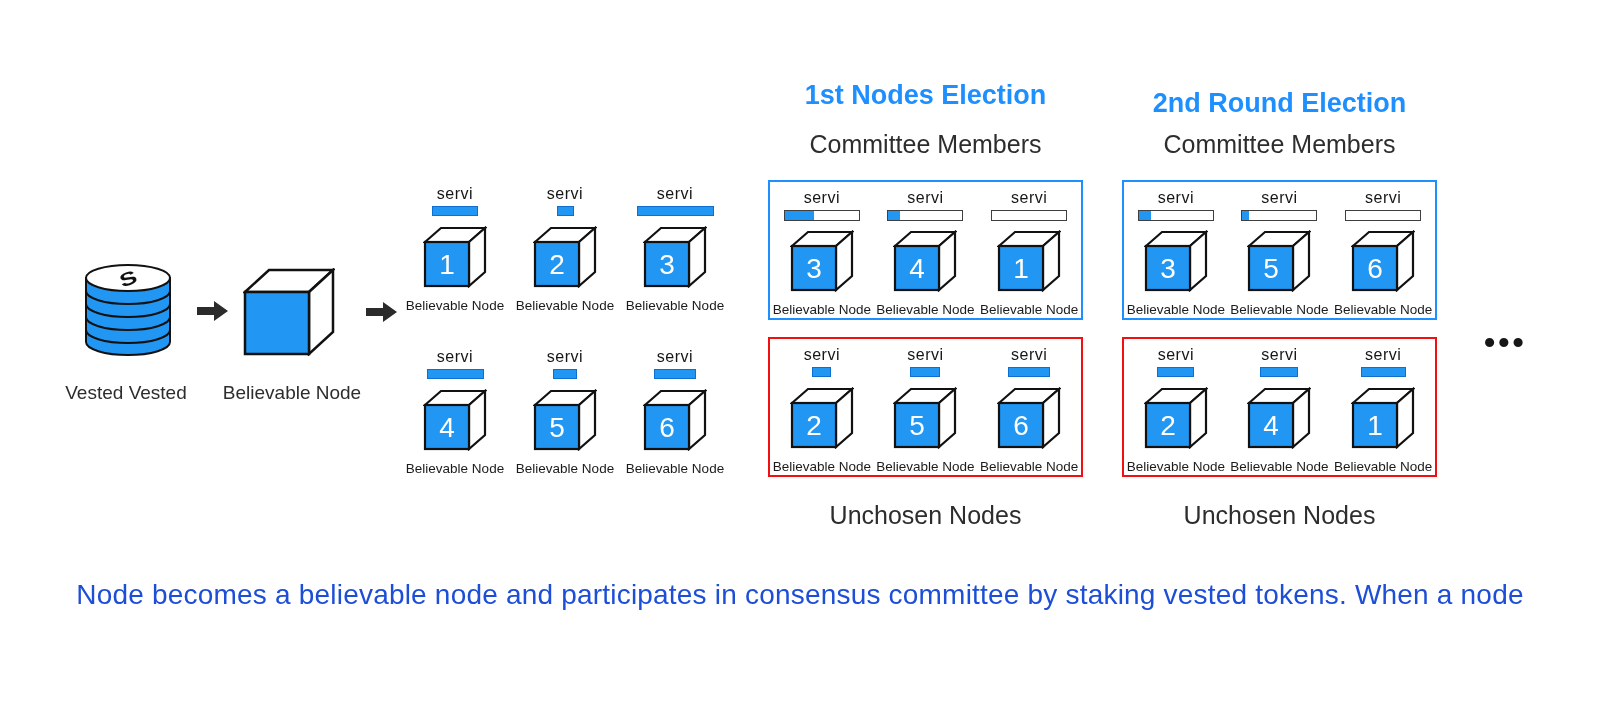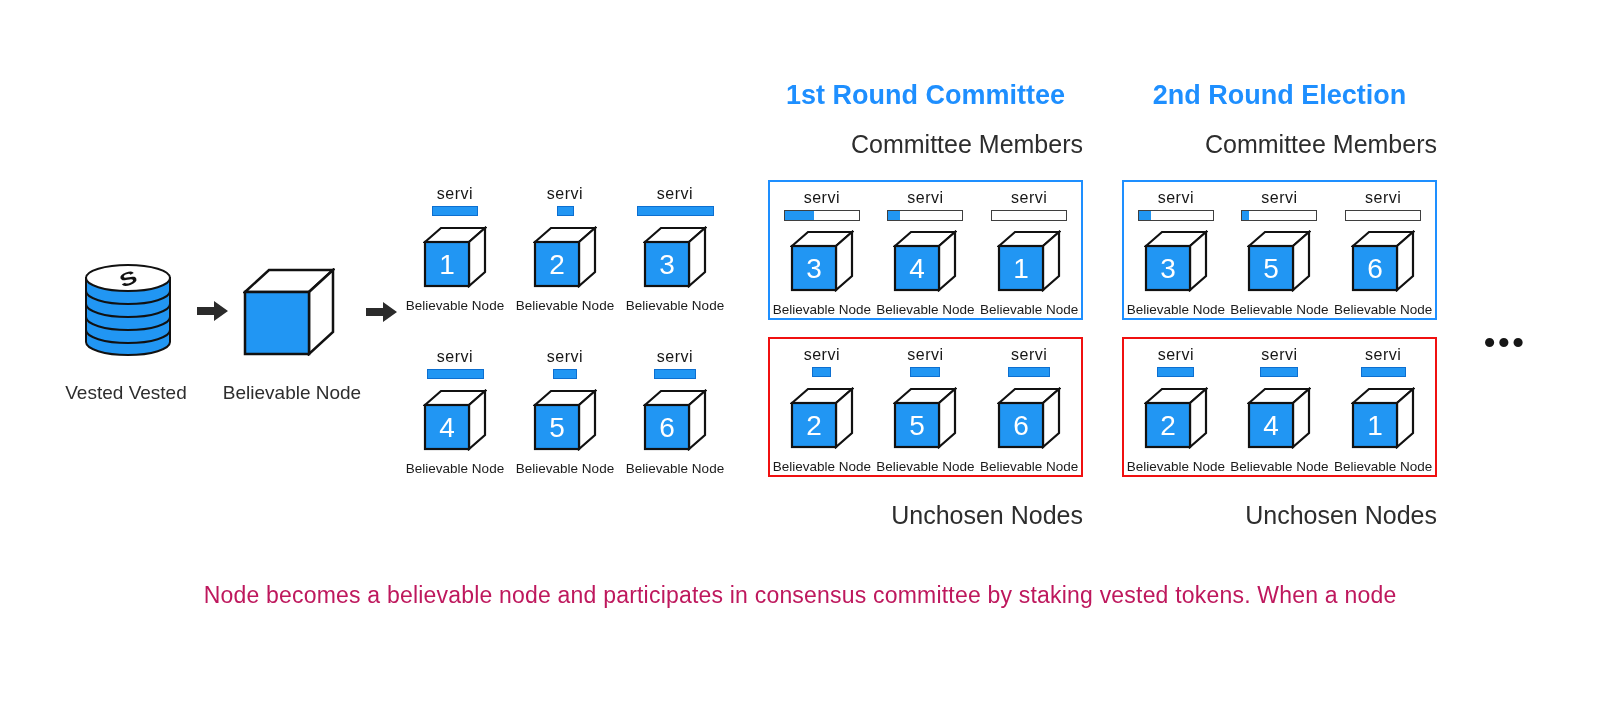--- a/index.html
+++ b/index.html
@@ -29,23 +29,23 @@
 
   
   .node-row { display: flex; justify-content: space-between; width: 322px; }
   .group-box { width: 315px; height: 140px; display: flex; justify-content: space-around;
                align-items: flex-start; padding-top: 6px; }
   .blue-box { border: 2px solid var(--title-blue); }
   .red-box  { border: 2px solid var(--red); }
 
   
   .col-title { width: 315px; text-align: center; font-size: 27px; font-weight: 600; color: var(--title-blue); white-space: nowrap; }
-  .section-label { width: 315px; text-align: right; font-size: 25px; color: #2d2d2d; white-space: nowrap; }
+  .section-label { width: 315px; text-align: center; font-size: 25px; color: #2d2d2d; white-space: nowrap; }
   .flow-label { font-size: 19px; color: #2d2d2d; text-align: center; white-space: nowrap; }
-  .caption { width: 100%; text-align: center; font-size: 23px; color: #be185d; line-height: 34px; letter-spacing: .2px; }
+  .caption { width: 100%; text-align: center; font-size: 28px; color: #1d4ed8; line-height: 34px; letter-spacing: .2px; }
   .dots { font-size: 32px; font-weight: bold; color: #161616; letter-spacing: 3px; }
 
   
   .big-cube-front { fill: var(--blue); stroke: #111; stroke-width: 2.5; }
   .big-cube-face  { fill: #fff; stroke: #111; stroke-width: 2.5; }
   .coin-body { fill: var(--blue); stroke: #111; stroke-width: 2; }
   .coin-line { fill: none; stroke: #111; stroke-width: 2; }
   .coin-top  { fill: #fff; stroke: #111; stroke-width: 2; }
   .coin-sym  { fill: #111; font-size: 26px; font-weight: bold; text-anchor: middle; font-family: "Liberation Sans", sans-serif; }
   .arrow-poly { fill: #2b2b2b; }
@@ -159,21 +159,21 @@
     <svg class="cube" width="64" height="62" viewBox="0 0 64 62">
       <polygon class="cube-top" points="2,16 18,2 62,2 46,16"></polygon>
       <polygon class="cube-side" points="46,16 62,2 62,46 46,60"></polygon>
       <rect class="cube-front" x="2" y="16" width="44" height="44"></rect>
       <text class="cube-num" x="24" y="48">6</text>
     </svg>
     <div class="node-label">Believable Node</div>
   </div>
 </div>
 
-<div class="abs col-title" style="left:768px; top:80px;">1st Round Committee</div>
+<div class="abs col-title" style="left:768px; top:80px;">1st Nodes Election</div>
 <div class="abs section-label" style="left:768px; top:130px;">Committee Members</div>
 <div class="abs group-box blue-box" style="left:768px; top:180px;">
   <div class="node-unit">
     <div class="servi-label">servi</div>
     <div class="bar-area">
         <div class="bar-meter">
           <div class="bar-fill" style="width: 40%;"></div>
         </div>
       </div>
     <svg class="cube" width="64" height="62" viewBox="0 0 64 62">
@@ -255,21 +255,21 @@
       <polygon class="cube-top" points="2,16 18,2 62,2 46,16"></polygon>
       <polygon class="cube-side" points="46,16 62,2 62,46 46,60"></polygon>
       <rect class="cube-front" x="2" y="16" width="44" height="44"></rect>
       <text class="cube-num" x="24" y="48">6</text>
     </svg>
     <div class="node-label">Believable Node</div>
   </div>
 </div>
 <div class="abs section-label" style="left:768px; top:501px;">Unchosen Nodes</div>
 
-<div class="abs col-title" style="left:1122px; top:80px;">2nd Round Election</div>
+<div class="abs col-title" style="left:1122px; top:88px;">2nd Round Election</div>
 <div class="abs section-label" style="left:1122px; top:130px;">Committee Members</div>
 <div class="abs group-box blue-box" style="left:1122px; top:180px;">
   <div class="node-unit">
     <div class="servi-label">servi</div>
     <div class="bar-area">
         <div class="bar-meter">
           <div class="bar-fill" style="width: 17%;"></div>
         </div>
       </div>
     <svg class="cube" width="64" height="62" viewBox="0 0 64 62">

